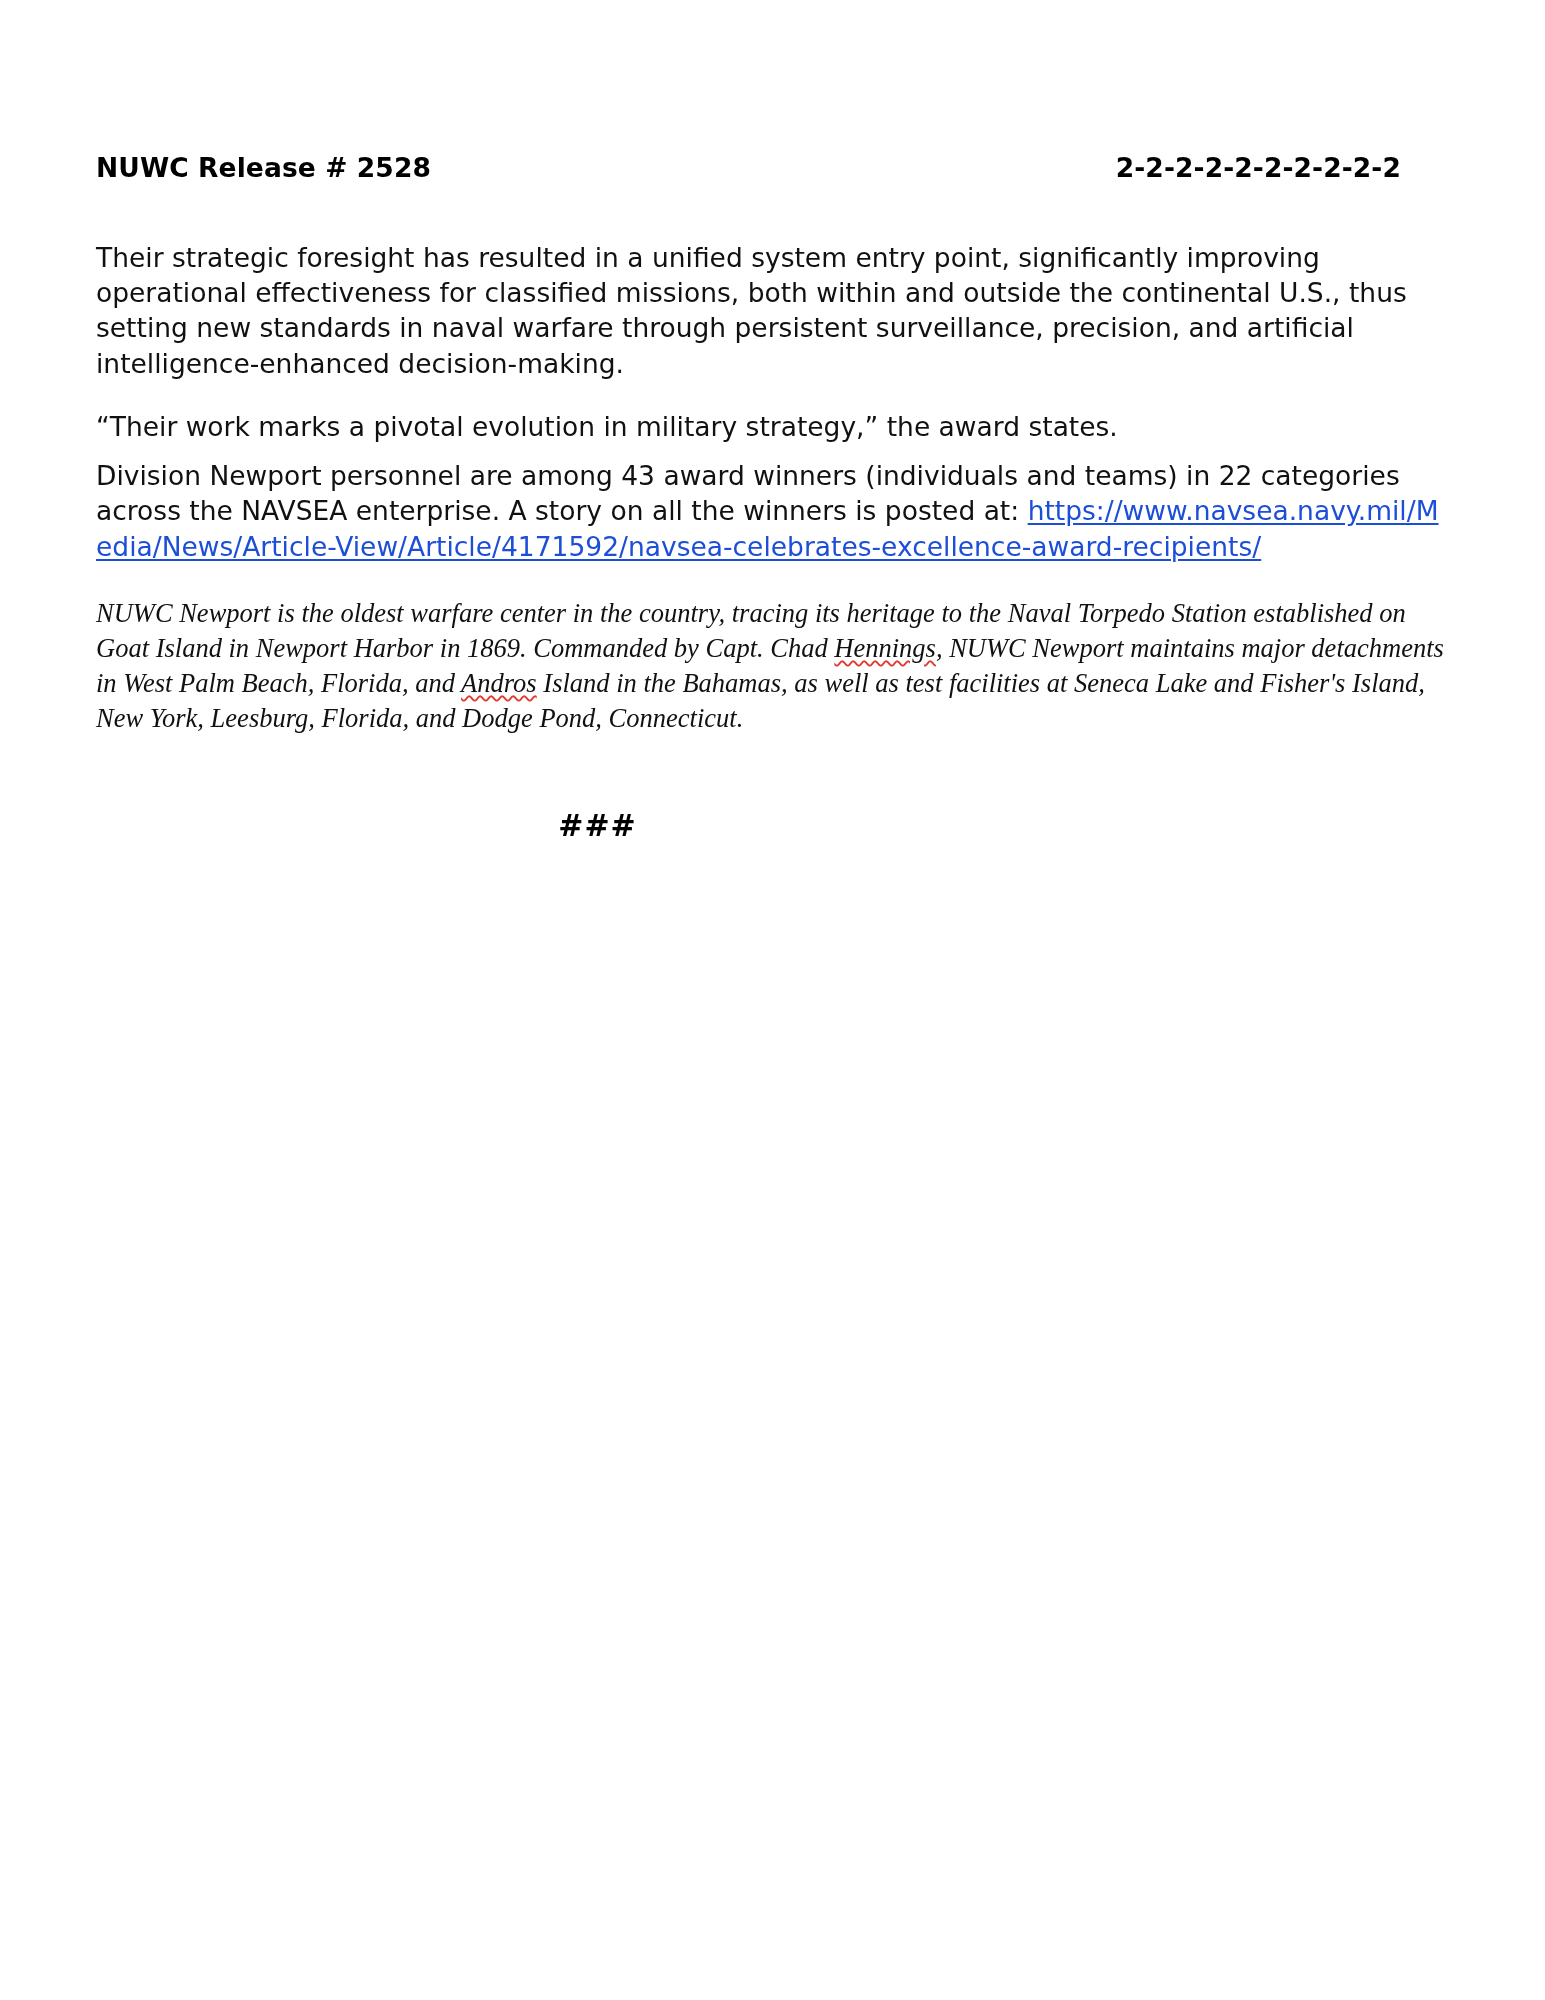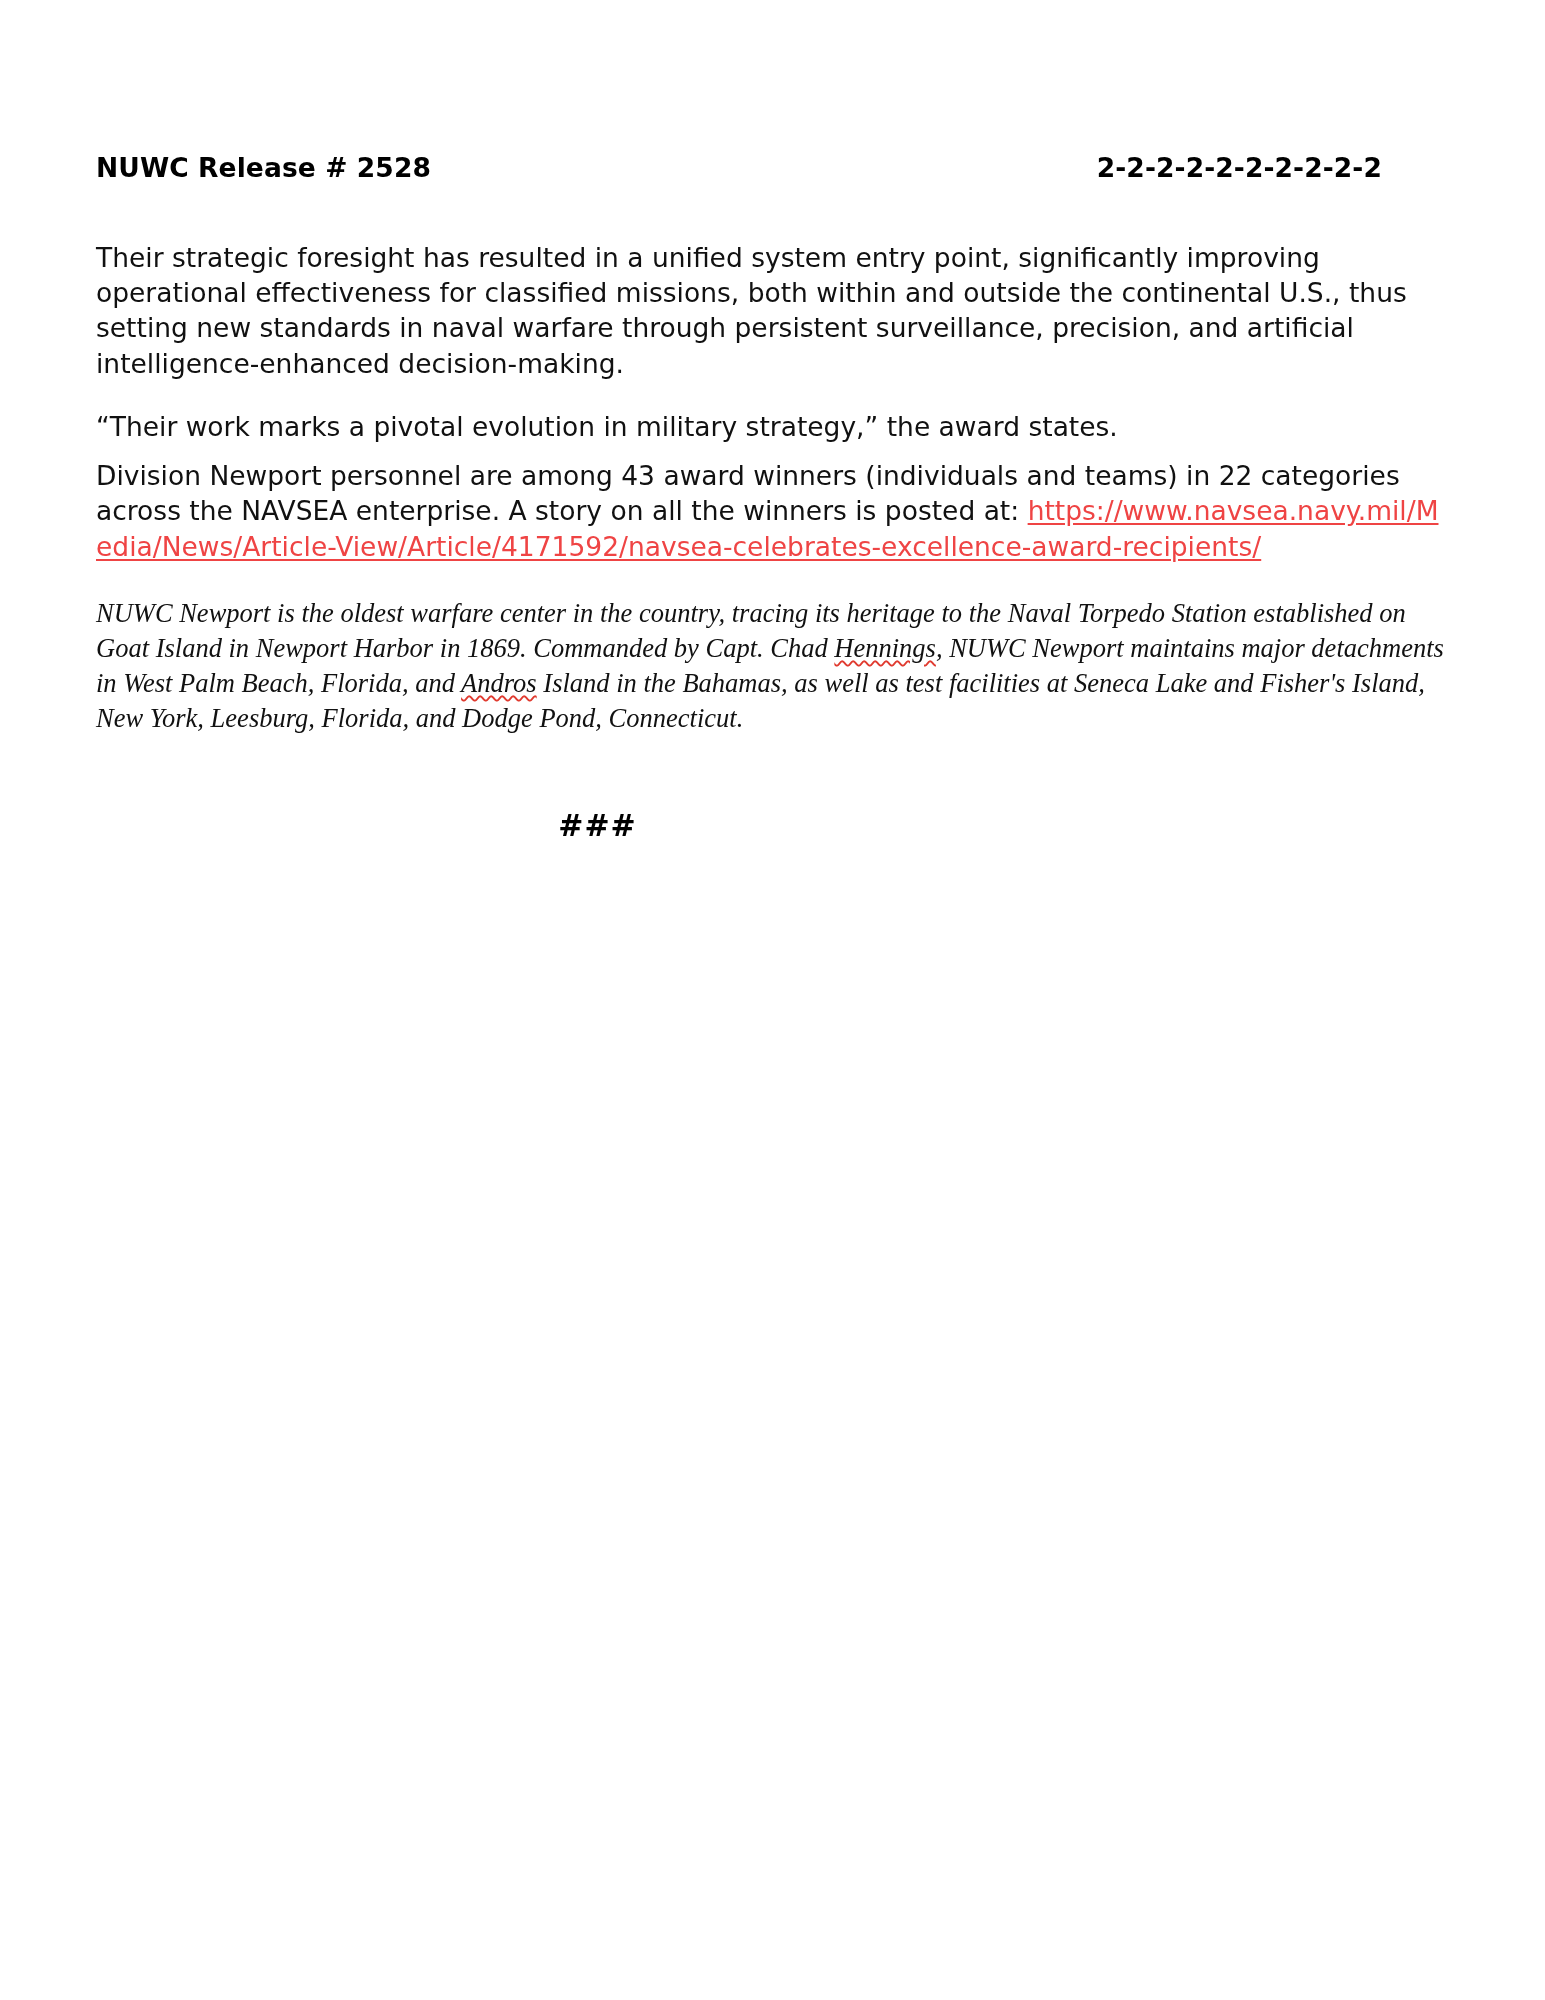--- a/index.html
+++ b/index.html
@@ -38,21 +38,21 @@
     justify-content: space-between;
     align-items: baseline;
     margin-top: 152px;
     font-weight: bold;
     font-size: 26.5px;
     letter-spacing: 0.1px;
   }
   .doc-header .left  { white-space: nowrap; }
   .doc-header .right {
     white-space: nowrap;
-    margin-right: 67px;
+    margin-right: 48px;
   }
 
   
   .body-block { margin-top: 57px; }
 
   p.para {
     margin: 0 0 28px 0;
     font-size: 26.5px;
     line-height: 1.33;
     text-align: left;
@@ -60,21 +60,21 @@
   }
   p.para:last-child { margin-bottom: 0; }
 
   p.para.italic {
     font-style: italic;
     line-height: 1.32;
     font-family: Liberation Serif, serif;
   }
 
   .link {
-    color: #ef4444;
+    color: #1d4ed8;
     text-decoration: underline;
     text-underline-offset: 3px;
     word-break: break-all;
   }
 
   
   .spell {
     text-decoration: underline;
     text-decoration-style: wavy;
     text-decoration-color: #e03a2f;

